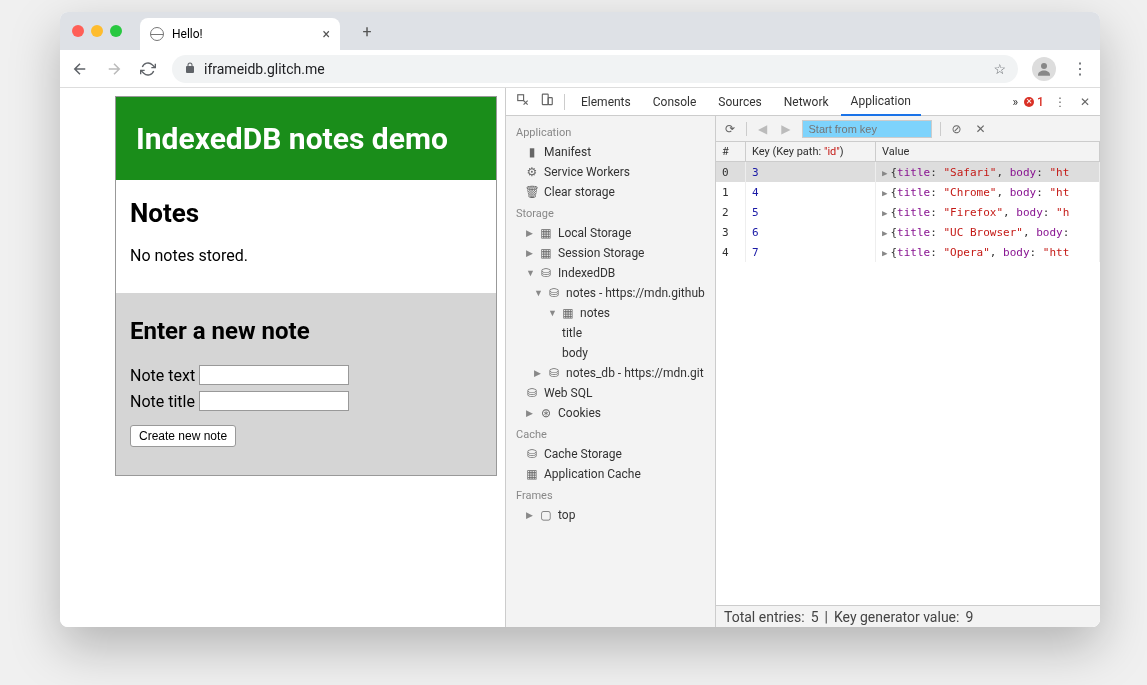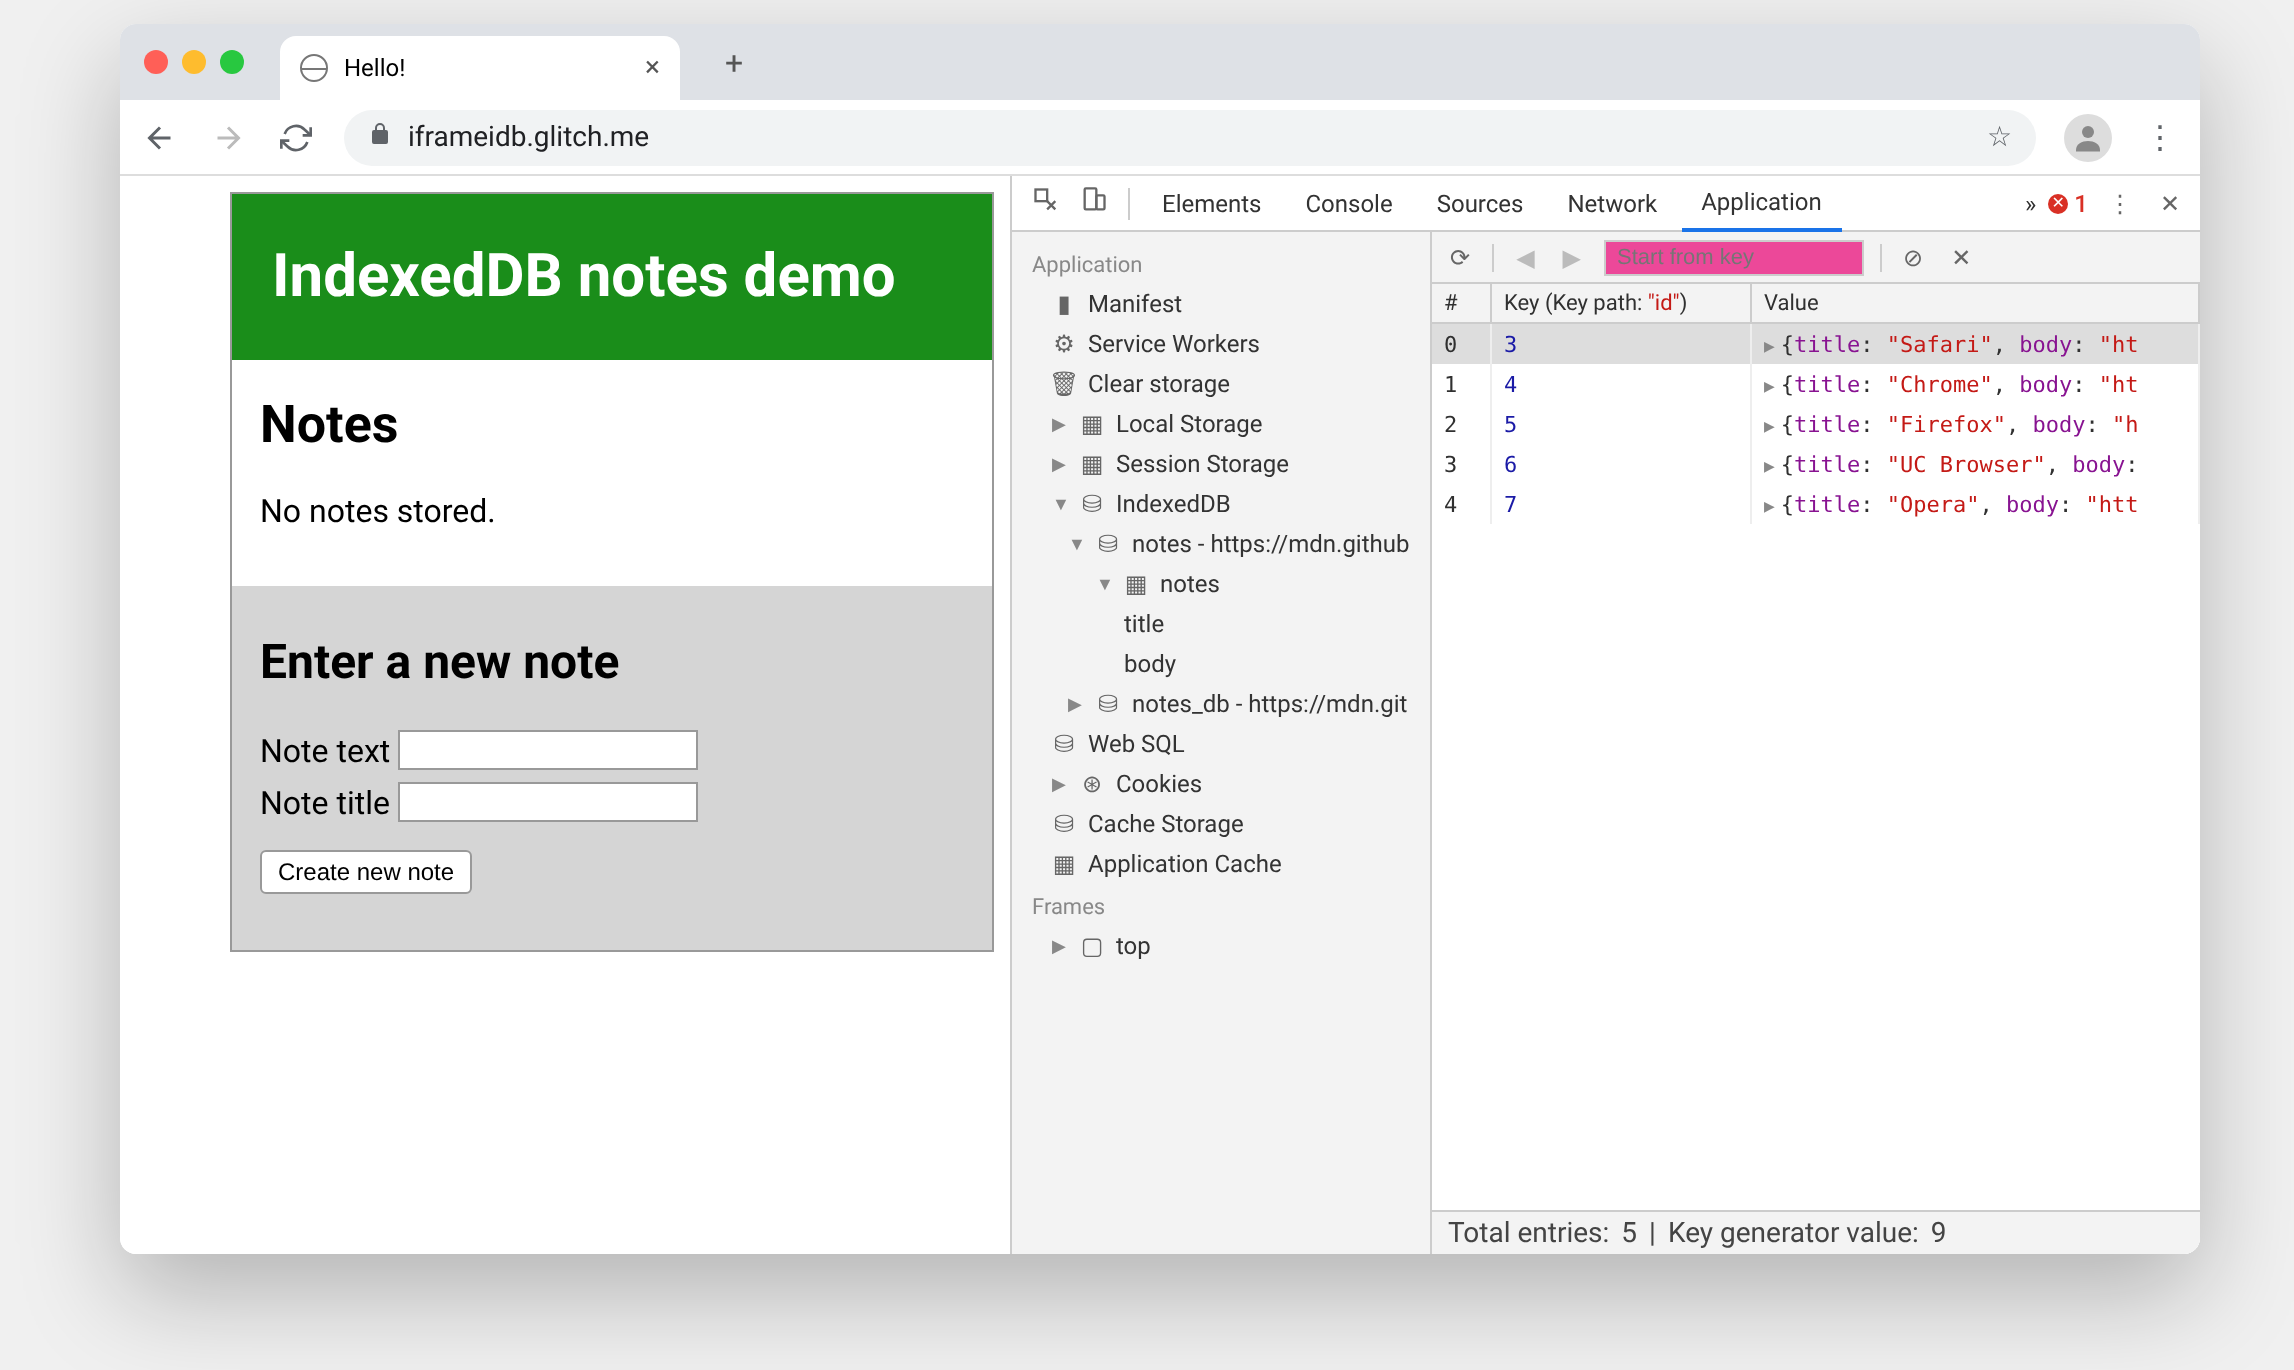--- a/index.html
+++ b/index.html
@@ -56,21 +56,21 @@
 .sb-item { display:flex; align-items:center; gap:6px; padding: 3px 6px 3px 20px; cursor:pointer; color:#333; white-space:nowrap; }
 .sb-item.indent1 { padding-left: 28px; }
 .sb-item.indent2 { padding-left: 42px; }
 .sb-item.indent3 { padding-left: 56px; }
 .sb-icon { width:12px; height:12px; display:inline-flex; align-items:center; justify-content:center; color:#666; flex-shrink:0; }
 .tree-arrow { width:8px; color:#888; font-size:9px; display:inline-block; }
 
 .dt-main { flex:1; display:flex; flex-direction:column; }
 .dt-toolbar { height:26px; border-bottom:1px solid #ccc; display:flex; align-items:center; padding:0 6px; gap:8px; background:#f3f3f3; }
 .dt-toolbar .tbtn { color:#666; cursor:pointer; padding:0 3px; }
-.dt-toolbar input { border:1px solid #ccc; height:18px; padding:0 6px; font-size:11px; width:130px; background:#ec4899; }
+.dt-toolbar input { border:1px solid #ccc; height:18px; padding:0 6px; font-size:11px; width:130px; background:#7dd3fc; }
 .dt-toolbar .sep2 { width:1px; height:14px; background:#ccc; }
 
 .dt-table { flex:1; overflow:auto; }
 .dt-thead { display:flex; border-bottom:1px solid #ccc; background:#f3f3f3; font-size:11px; }
 .dt-thead > div { padding: 3px 6px; border-right:1px solid #ccc; }
 .col-idx { width: 30px; }
 .col-key { width: 130px; }
 .col-val { flex:1; }
 .dt-row { display:flex; border-bottom: 0; font-size:11px; font-family: Menlo, Consolas, monospace; }
 .dt-row > div { padding: 3px 6px; border-right:1px solid #eee; height: 20px; display:flex; align-items:center; white-space:nowrap; overflow:hidden; }
@@ -193,20 +193,21 @@
             </div>
           <div class="sb-item">
               <span class="sb-icon">⚙</span>
               <span>Service Workers</span>
             </div>
           <div class="sb-item">
               <span class="sb-icon">🗑</span>
               <span>Clear storage</span>
             </div>
 
+          <div class="sb-section">Storage</div>
           <div class="sb-item">
               <span class="tree-arrow">▶</span>
               <span class="sb-icon">▦</span>
               <span>Local Storage</span>
             </div>
           <div class="sb-item">
               <span class="tree-arrow">▶</span>
               <span class="sb-icon">▦</span>
               <span>Session Storage</span>
             </div>
@@ -239,20 +240,21 @@
           <div class="sb-item">
               <span class="sb-icon">⛁</span>
               <span>Web SQL</span>
             </div>
           <div class="sb-item">
               <span class="tree-arrow">▶</span>
               <span class="sb-icon">⊛</span>
               <span>Cookies</span>
             </div>
 
+          <div class="sb-section">Cache</div>
           <div class="sb-item">
               <span class="sb-icon">⛁</span>
               <span>Cache Storage</span>
             </div>
           <div class="sb-item">
               <span class="sb-icon">▦</span>
               <span>Application Cache</span>
             </div>
 
           <div class="sb-section">Frames</div>

